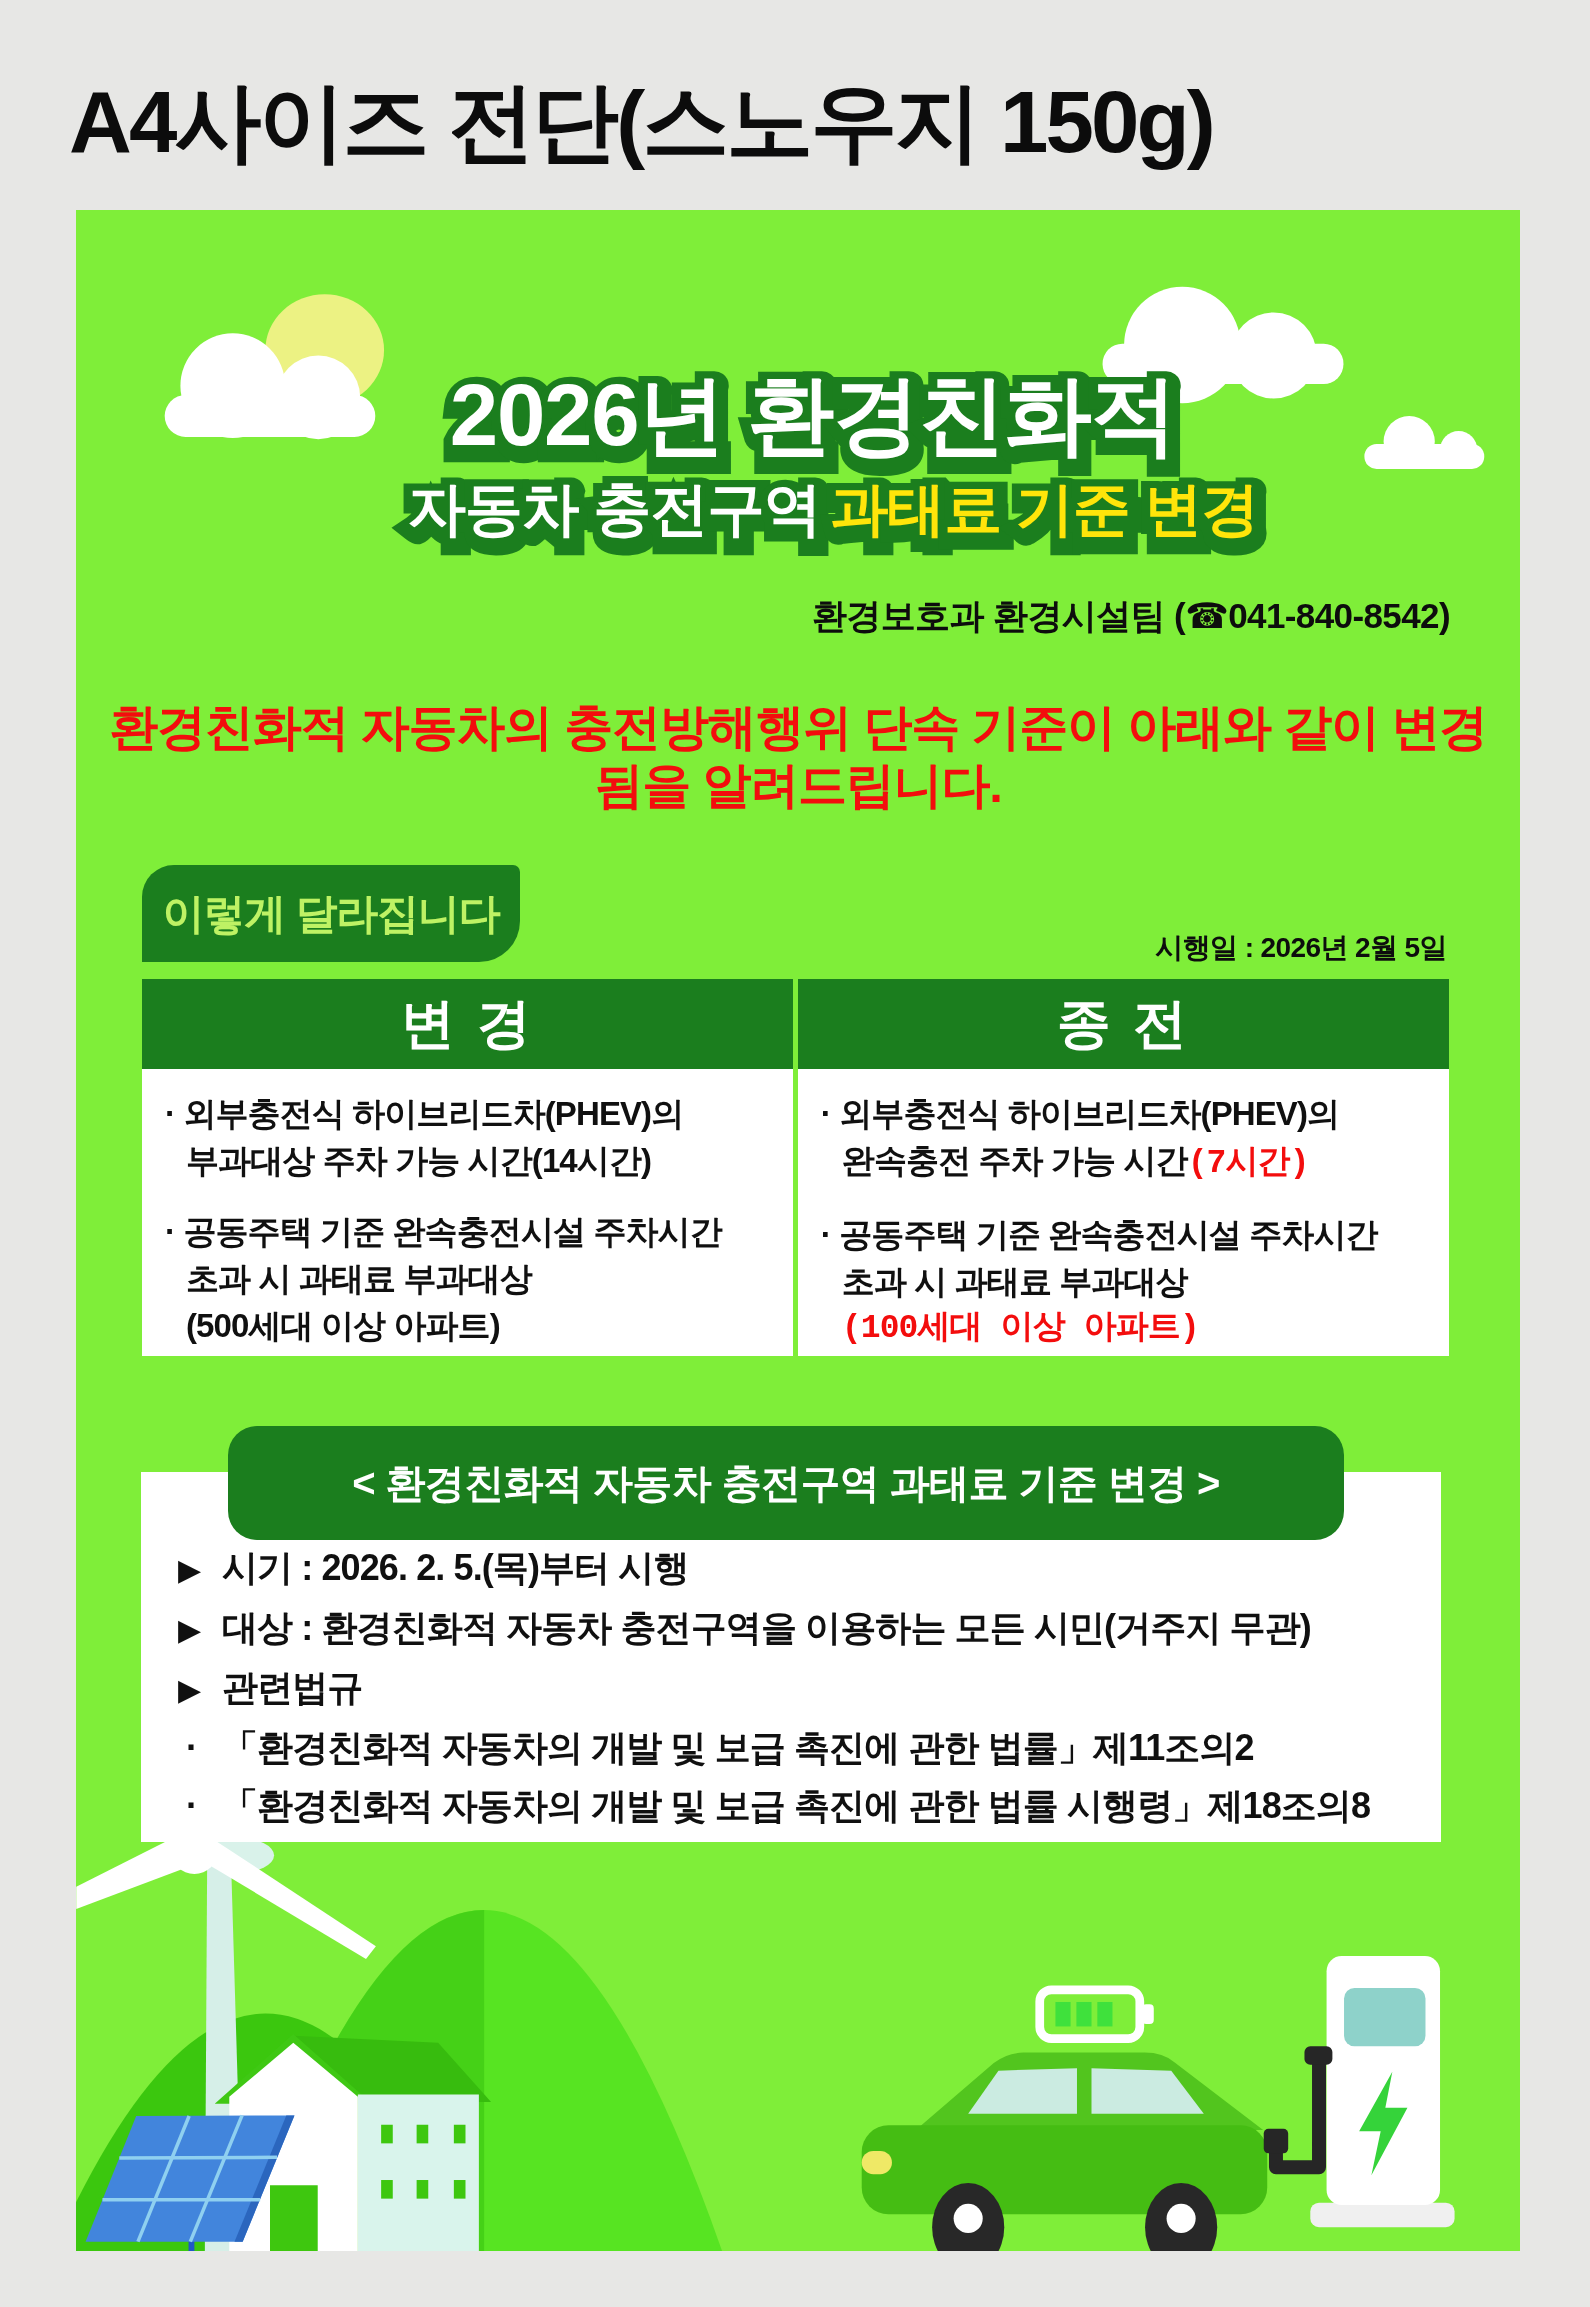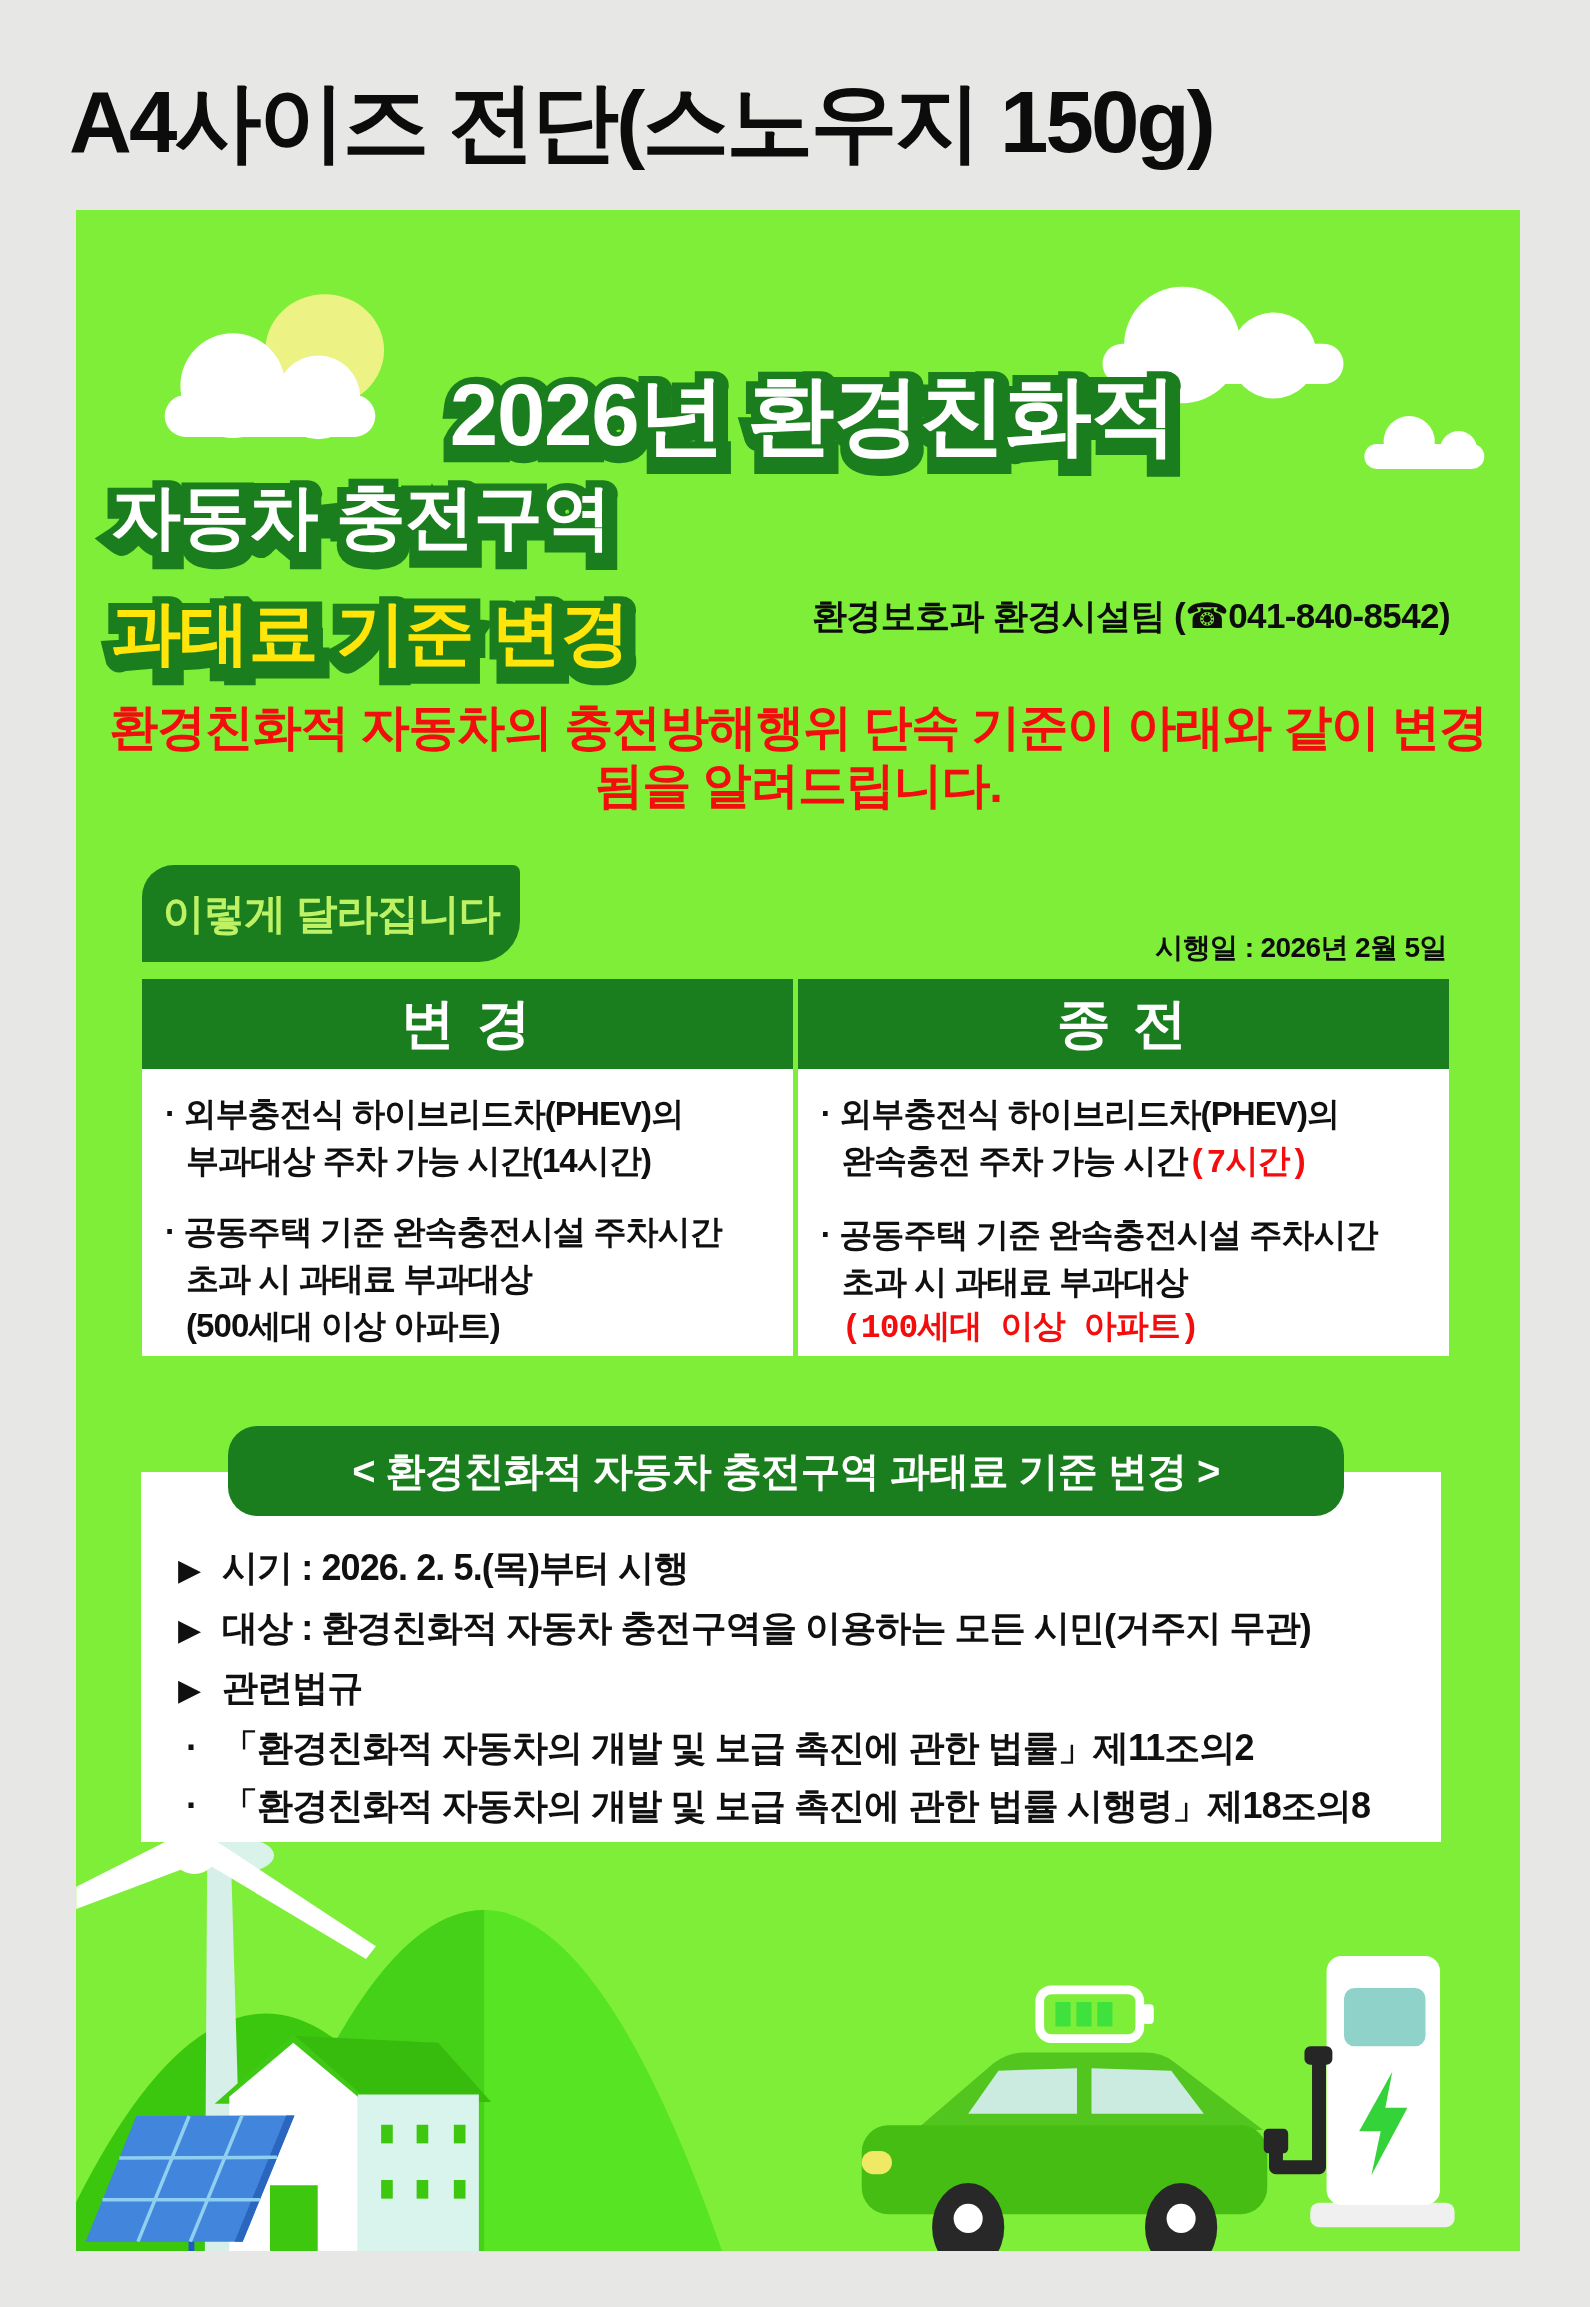--- a/index.html
+++ b/index.html
@@ -34,24 +34,23 @@
     color:#1b7e1e; -webkit-text-stroke:24.4px #1b7e1e; z-index:-1;
   }
   .ot.yellow { color:#ffe50a; }
   .title-line1 {
     position:absolute; top:147px; left:0; width:100%;
     text-align:center; font-size:87px; font-weight:700; letter-spacing:-1.2px;
     transform:translateX(15px);
   }
   .title-line2 {
     position:absolute; top:261px; left:0; width:100%;
-    display:flex; justify-content:center; gap:22px;
-    font-size:70px; font-weight:700; letter-spacing:-1.2px;
+    display:flex; justify-content:center; gap:10px;
+    font-size:58px; font-weight:700; letter-spacing:-1.2px;
     transform:translateX(35px);
-    flex-direction:column;
   }
   .contact {
     position:absolute; top:383px; right:70px; z-index:2;
     font-size:35px; font-weight:700; color:#0d0d0d; letter-spacing:-0.6px;
   }
   .notice {
     position:absolute; top:488px; left:0; width:100%; z-index:2;
     text-align:center; color:#f30d0d;
     font-size:49px; font-weight:700; line-height:58px; letter-spacing:-1.2px;
   }
@@ -83,21 +82,21 @@
     padding:21px 20px 4px 23px;
     font-size:33px; font-weight:700; line-height:47px; letter-spacing:-0.9px;
   }
   .cell p { padding-left:21px; text-indent:-21px; white-space:nowrap; }
   .cell p.cont { text-indent:0; }
   .cell p.gap { margin-top:24.4px; }
   .red { color:#f30d0d;font-family:Liberation Mono, monospace; }
 
   
   .pill {
-    position:absolute; left:152px; top:1216px; width:1116px; height:90px; z-index:4;
+    position:absolute; left:152px; top:1216px; width:1116px; height:114px; z-index:4;
     background:#1b7e1e; border-radius:29px;
     display:flex; align-items:center; justify-content:center;
     color:#fff; font-size:40px; font-weight:700; letter-spacing:-0.6px; white-space:nowrap;
   }
 
   
   .content-box {
     position:absolute; left:65px; top:1262px; width:1300px; height:370px; z-index:3;
     background:#fff; padding:67px 23px 0 37px;
   }

